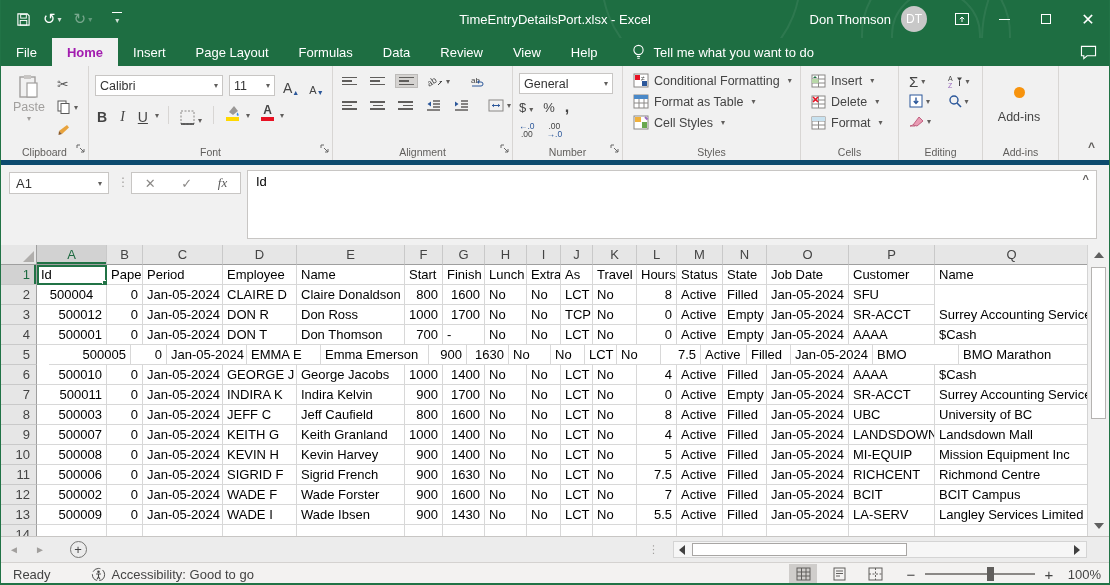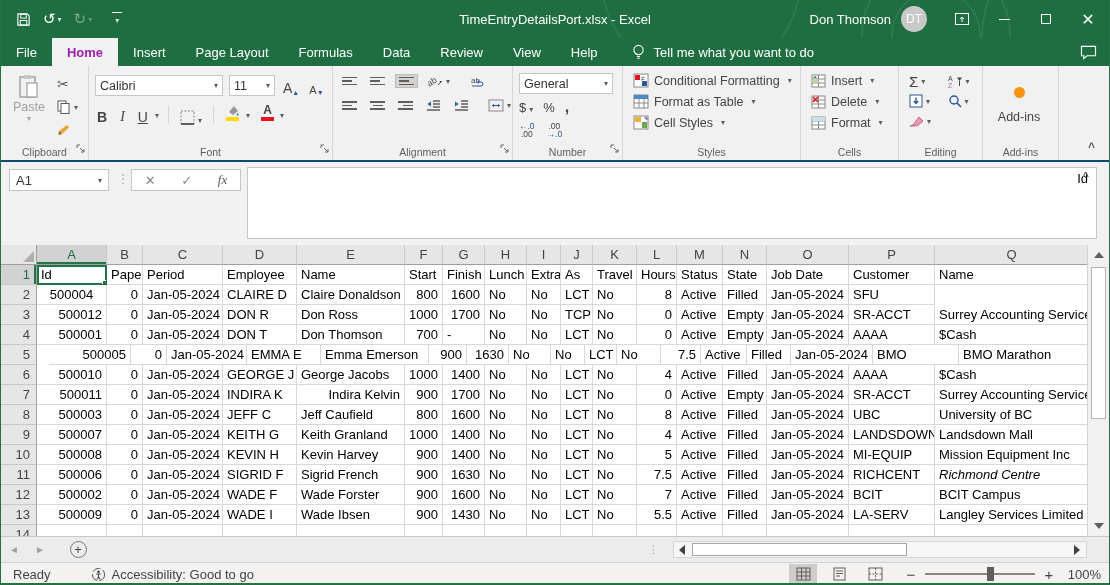--- a/index.html
+++ b/index.html
@@ -70,21 +70,21 @@
   .dec{font-size:8.5px;line-height:8px;color:#444;text-align:center;}
   
   .srow{display:flex;align-items:center;height:21px;font-size:12.5px;color:#444;gap:5px;white-space:nowrap;}
   
   .egrid{display:grid;grid-template-columns:auto auto;gap:2px 8px;padding-top:2px;}
   .ebtn{display:flex;align-items:center;font-size:13px;color:#444;height:18px;}
   
   .addins{display:flex;flex-direction:column;align-items:center;justify-content:center;width:60px;height:70px;font-size:12.5px;color:#444;}
   .orangedot{width:11px;height:11px;border-radius:50%;background:#f7930d;margin-bottom:12px;}
   
-  .fbar{position:absolute;top:160px;left:0;right:0;height:85px;background:#f1f1f1;border-top:2px solid #0c4a6e;text-align:right;}
+  .fbar{position:absolute;top:160px;left:0;right:0;height:85px;background:#f1f1f1;border-top:5px solid #0c4a6e;}
   .namebox{position:absolute;left:8px;top:7px;width:100px;height:22px;background:#fff;border:1px solid #c8c6c4;
            display:flex;align-items:center;justify-content:space-between;padding:0 6px;font-size:13px;color:#333;}
   .vdots{position:absolute;left:116px;top:10px;color:#a19f9d;font-size:12px;letter-spacing:0;}
   .fxbox{position:absolute;left:130px;top:7px;width:110px;height:22px;background:#fff;border:1px solid #c8c6c4;
          display:flex;align-items:center;justify-content:space-around;color:#8a8886;font-size:13px;}
   .fxbox .fx{font-family:"Liberation Serif",serif;font-style:italic;color:#5a5a5a;}
   .finput{position:absolute;left:246px;top:5px;right:12px;bottom:6px;background:#fff;border:1px solid #c8c6c4;
           font-size:13px;color:#000;padding:3px 8px;}
   .fcollapse{position:absolute;right:20px;top:8px;color:#605e5c;font-size:11px;font-weight:bold;}
   
@@ -693,21 +693,21 @@
           <div class="c" style="width: 82px;">Jan-05-2024</div>
           <div class="c" style="width: 86px;">AAAA</div>
           <div class="c" style="width: 154px;">$Cash</div>
         </div>
         <div class="srow2">
           <div class="rn">7</div>
           <div class="c r" style="width: 70px;">500011</div>
           <div class="c r" style="width: 36px;">0</div>
           <div class="c" style="width: 80px;">Jan-05-2024</div>
           <div class="c" style="width: 74px;">INDIRA K</div>
-          <div class="c" style="width: 108px; text-align: right;">Indira Kelvin</div>
+          <div class="c" style="width: 108px;">Indira Kelvin</div>
           <div class="c r" style="width: 38px;">900</div>
           <div class="c r" style="width: 42px;">1700</div>
           <div class="c" style="width: 42px;">No</div>
           <div class="c" style="width: 34px;">No</div>
           <div class="c" style="width: 32px;">LCT</div>
           <div class="c" style="width: 44px;">No</div>
           <div class="c r" style="width: 40px;">0</div>
           <div class="c" style="width: 46px;">Active</div>
           <div class="c" style="width: 44px;">Empty</div>
           <div class="c" style="width: 82px;">Jan-05-2024</div>
@@ -785,21 +785,21 @@
           <div class="c r" style="width: 42px;">1630</div>
           <div class="c" style="width: 42px;">No</div>
           <div class="c" style="width: 34px;">No</div>
           <div class="c" style="width: 32px;">LCT</div>
           <div class="c" style="width: 44px;">No</div>
           <div class="c r" style="width: 40px;">7.5</div>
           <div class="c" style="width: 46px;">Active</div>
           <div class="c" style="width: 44px;">Filled</div>
           <div class="c" style="width: 82px;">Jan-05-2024</div>
           <div class="c" style="width: 86px;">RICHCENT</div>
-          <div class="c" style="width: 154px; font-style: italic;">Richmond Centre</div>
+          <div class="c" style="width: 154px;">Richmond Centre</div>
         </div>
         <div class="srow2">
           <div class="rn">12</div>
           <div class="c r" style="width: 70px;">500002</div>
           <div class="c r" style="width: 36px;">0</div>
           <div class="c" style="width: 80px;">Jan-05-2024</div>
           <div class="c" style="width: 74px;">WADE F</div>
           <div class="c" style="width: 108px;">Wade Forster</div>
           <div class="c r" style="width: 38px;">900</div>
           <div class="c r" style="width: 42px;">1600</div>

